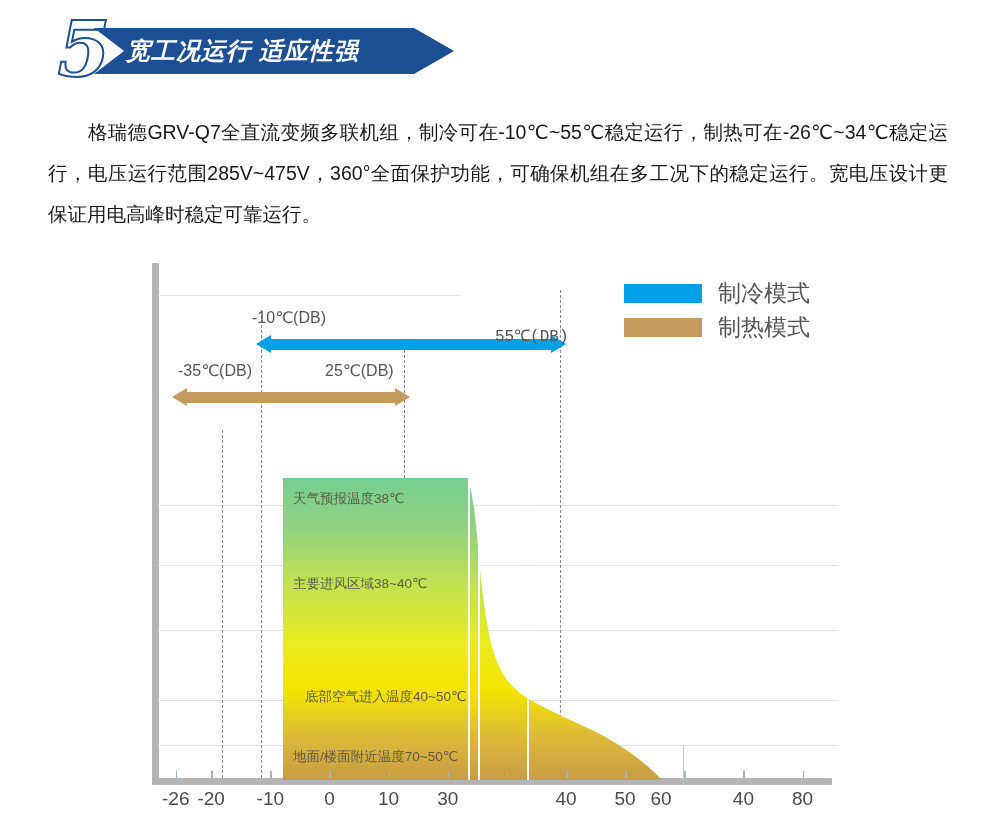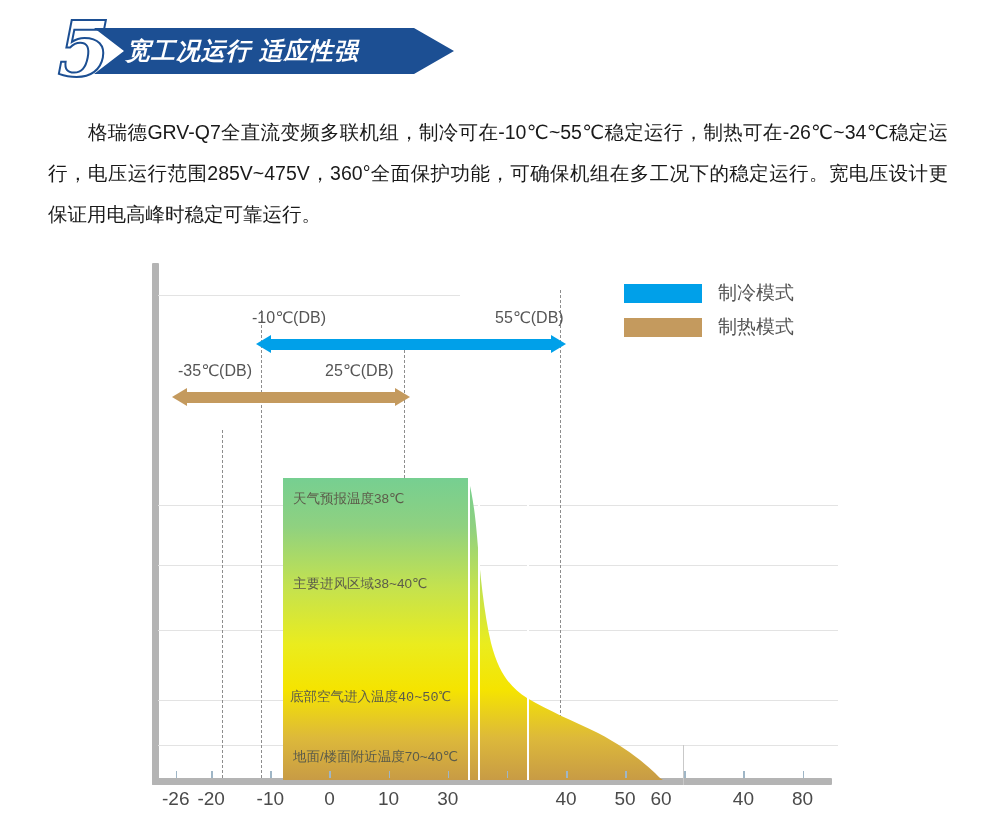--- a/index.html
+++ b/index.html
@@ -80,21 +80,21 @@
   .whiteline{position:absolute;width:1.6px;background:#ffffff;top:0;bottom:0;}
 
   .inlabel{
     position:absolute;font-size:13.5px;color:#5c5c4a;white-space:nowrap;
   }
 
   
   #legend{position:absolute;left:624px;top:26px;}
   .leg-row{display:flex;align-items:center;height:34px;}
   .leg-sw{width:78px;height:19px;margin-right:16px;}
-  .leg-txt{font-size:19px;color:#555;}
+  .leg-txt{font-size:23px;color:#555;}
 </style>
 </head>
 <body>
 
 <div id="header">
   <div id="num-badge">5</div>
   <div id="banner"></div>
   <div id="banner-text">宽工况运行 适应性强</div>
 </div>
 
@@ -140,30 +140,30 @@
                C376,299 378,301 380,302
                L0,302 Z" fill="url(#tempgrad)"></path>
     </svg>
     <div class="whiteline" style="left:185px;"></div>
     <div class="whiteline" style="left:195px;"></div>
     <div class="whiteline" style="left:244px;"></div>
   </div>
 
   <div class="inlabel" style="left:293px;top:240px;">天气预报温度38℃</div>
   <div class="inlabel" style="left:293px;top:325px;">主要进风区域38~40℃</div>
-  <div class="inlabel" style="left:290px;top:438px;font-family:Liberation Mono, monospace;">底部空气进入温度40~50℃</div>
-  <div class="inlabel" style="left:293px;top:498px;">地面/楼面附近温度70~40℃</div>
+  <div class="inlabel" style="left:305px;top:438px;">底部空气进入温度40~50℃</div>
+  <div class="inlabel" style="left:293px;top:498px;">地面/楼面附近温度70~50℃</div>
 
   <div class="arrowbar" style="left:256px;top:85px;width:310px;">
     <div class="head l" style="border-right-color:#00a0e9;"></div>
     <div class="shaft" style="background:#00a0e9;"></div>
     <div class="head r" style="border-left-color:#00a0e9;"></div>
   </div>
   <div class="arrow-label" style="left:252px;top:58px;">-10℃(DB)</div>
-  <div class="arrow-label" style="left:495px;top:58px;">55℃(DB)</div>
+  <div class="arrow-label" style="left:495px;top:74px;font-family:Liberation Mono, monospace;">55℃(DB)</div>
 
   <div class="arrowbar" style="left:172px;top:138px;width:238px;">
     <div class="head l" style="border-right-color:#c49a5e;"></div>
     <div class="shaft" style="background:#c49a5e;"></div>
     <div class="head r" style="border-left-color:#c49a5e;"></div>
   </div>
   <div class="arrow-label" style="left:178px;top:111px;">-35℃(DB)</div>
   <div class="arrow-label" style="left:325px;top:111px;">25℃(DB)</div>
 
   <div id="ticks">

